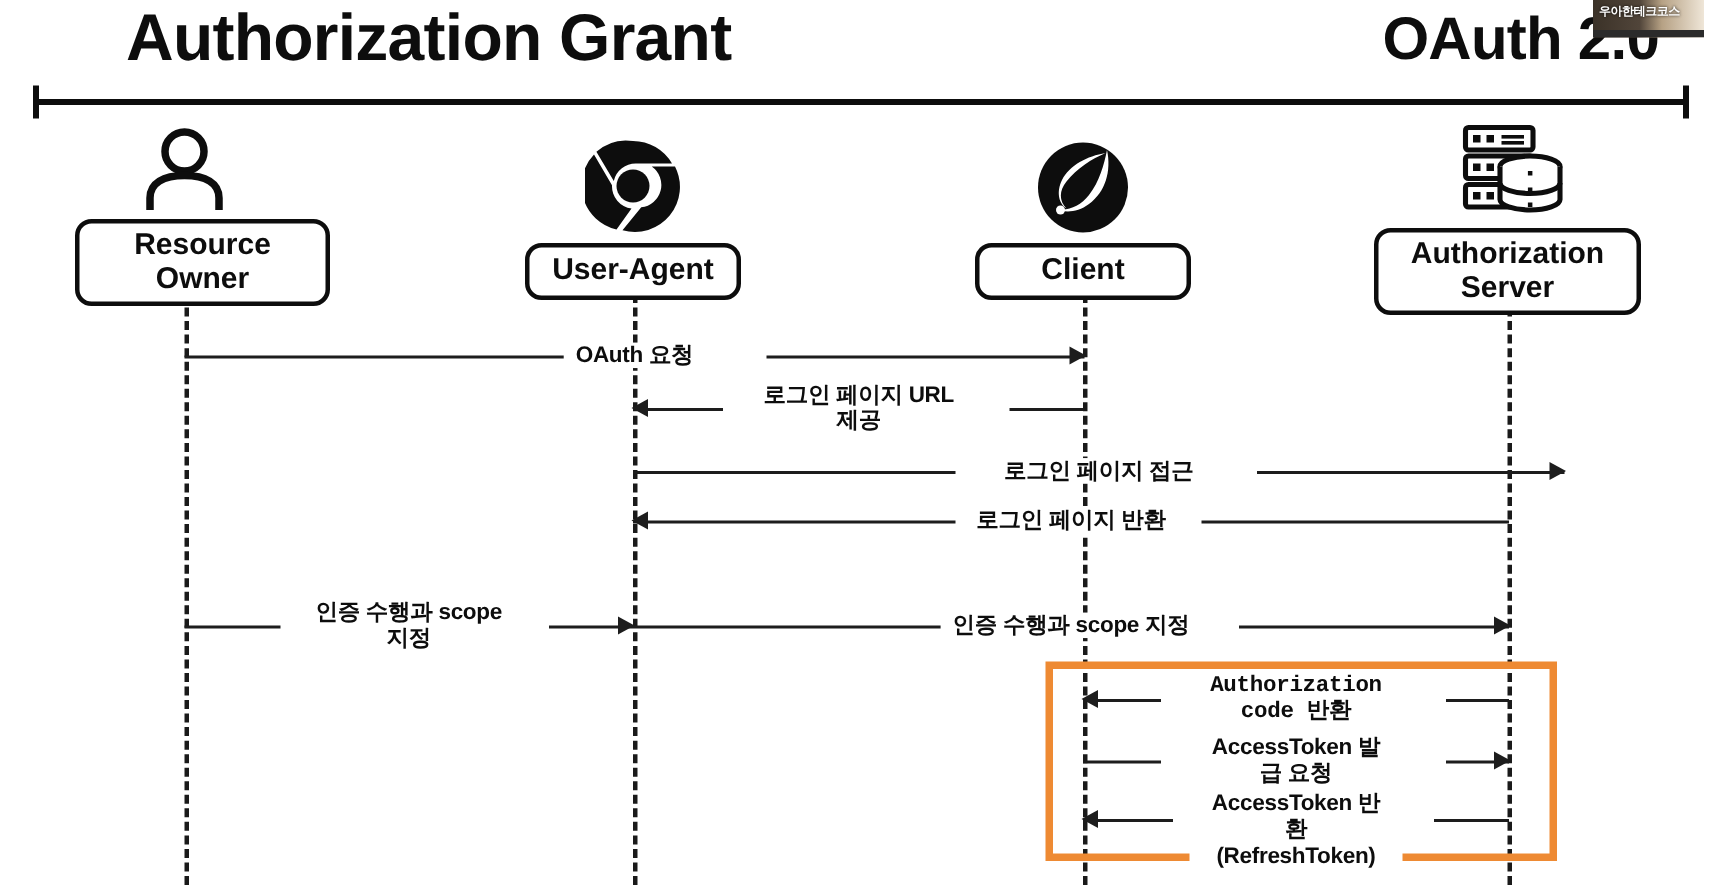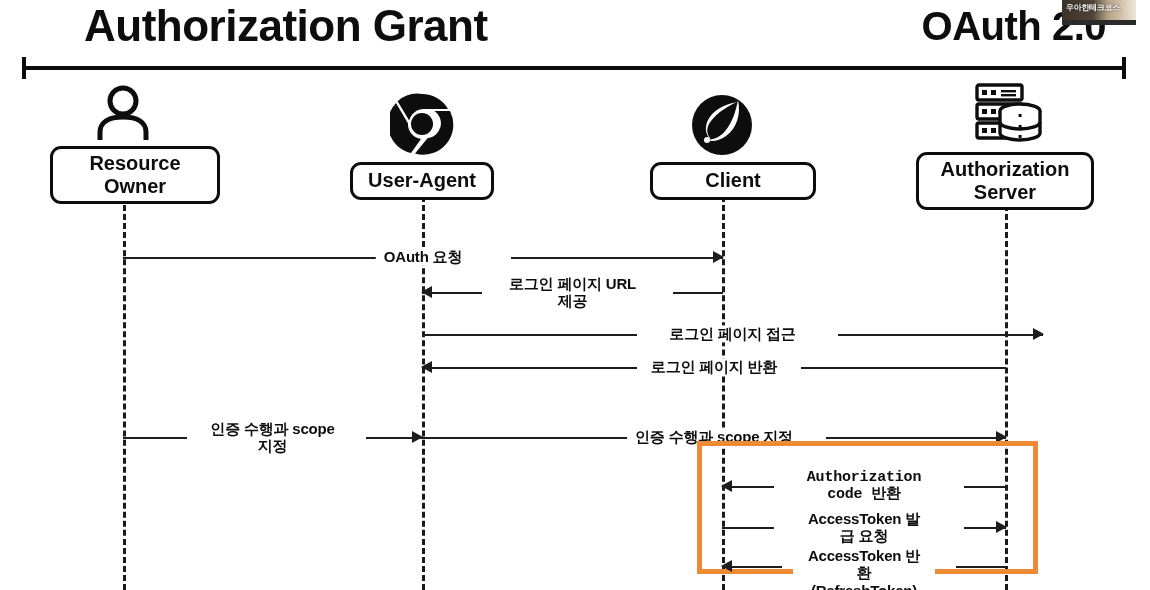--- a/index.html
+++ b/index.html
@@ -120,21 +120,21 @@
     color: #0d0d0d;
     padding: 6px 12px 7px;
     box-sizing: border-box;
     white-space: pre-line;
     display: flex;
     align-items: center;
     justify-content: center;
   }
 
   
-  .msg { position: absolute; height: 22px; margin-top: 20px; }
+  .msg { position: absolute; height: 22px; }
   .msg-line {
     position: absolute;
     top: 50%;
     height: 0;
     border-top: 2px solid #1d1d1d;
   }
   .msg-line.seg-left  { left: 0; }
   .msg-line.seg-right { right: 0; }
   .arrowhead {
     position: absolute;
@@ -232,21 +232,21 @@
 
   <div class="actor" style="left:650px; top:162px; width:144px; height:38px;">
     <span class="actor-icon">
       <svg class="ico" width="62" height="62" viewBox="0 0 62 62" aria-hidden="true">
         <circle cx="31" cy="31" r="30" fill="#0d0d0d"></circle>
         <path d="M47 6 C50 20 46 34 35 42 C27 48 18 48 13 45 C20 47 29 44 35 36 C42 27 45 16 47 6 Z" fill="#ffffff"></path>
         <path d="M46 8 C34 10 22 16 17 26 C13 34 15 42 20 45 C15 40 15 33 20 27 C27 18 37 12 46 8 Z" fill="#ffffff"></path>
         <circle cx="16" cy="46" r="3" fill="#ffffff"></circle>
       </svg>
     </span>
-    <div class="actor-box" style="width:166px; height:38px;">Client</div>
+    <div class="actor-box" style="width:144px; height:38px;">Client</div>
   </div>
 
   <div class="actor" style="left:916px; top:152px; width:178px; height:58px;">
     <span class="actor-icon">
       <svg class="ico" width="76" height="64" viewBox="0 0 76 64" aria-hidden="true">
         <g fill="none" stroke="#0d0d0d" stroke-width="3.4">
           <rect x="10" y="3" width="45" height="15" rx="2"></rect>
           <rect x="10" y="22" width="45" height="15" rx="2"></rect>
           <rect x="10" y="41" width="45" height="15" rx="2"></rect>
         </g>

